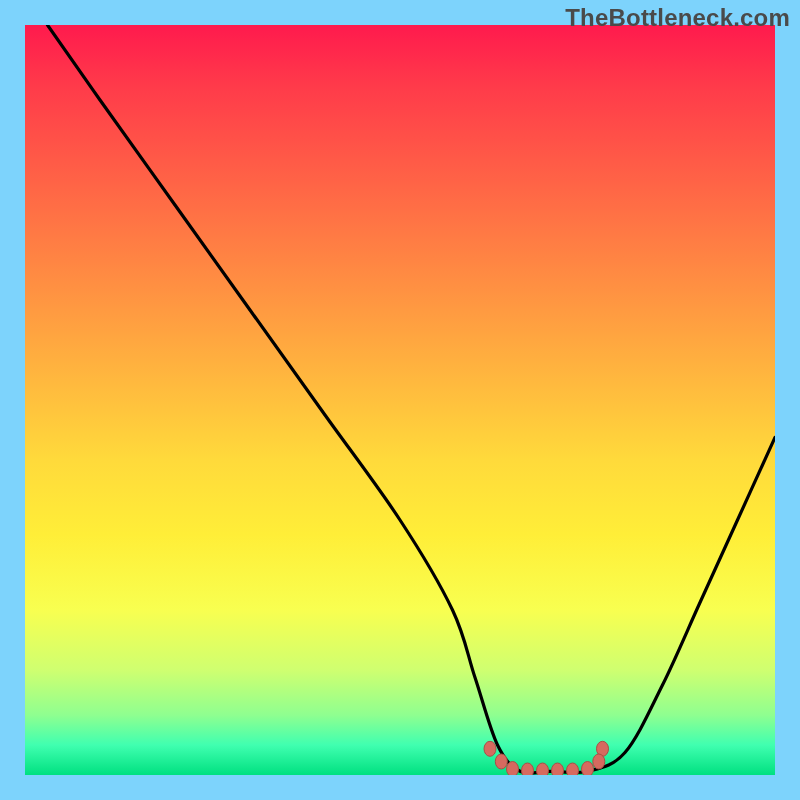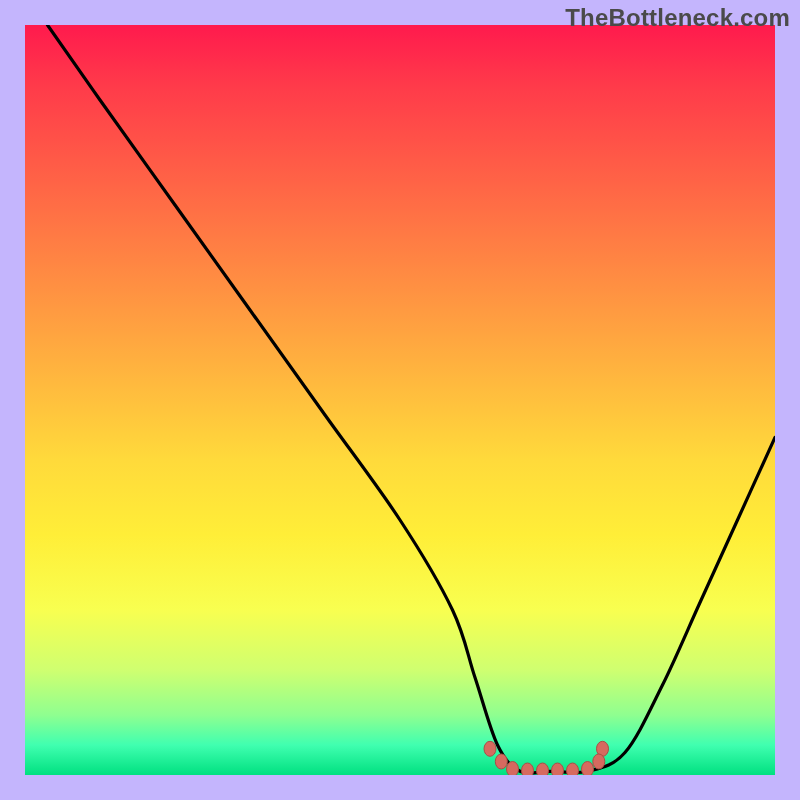--- a/index.html
+++ b/index.html
@@ -8,21 +8,21 @@
     width: 800px;
     height: 800px;
     background: #000;
     overflow: hidden;
     font-family: Arial, Helvetica, sans-serif;
   }
   .frame {
     position: relative;
     width: 800px;
     height: 800px;
-    background: #c4b5fd;
+    background: #7dd3fc;
   }
   .plot {
     position: absolute;
     left: 25px;
     top: 25px;
     width: 750px;
     height: 750px;
     background: linear-gradient(to bottom,
       #ff1a4d 0%,
       #ff3a4a 8%,

